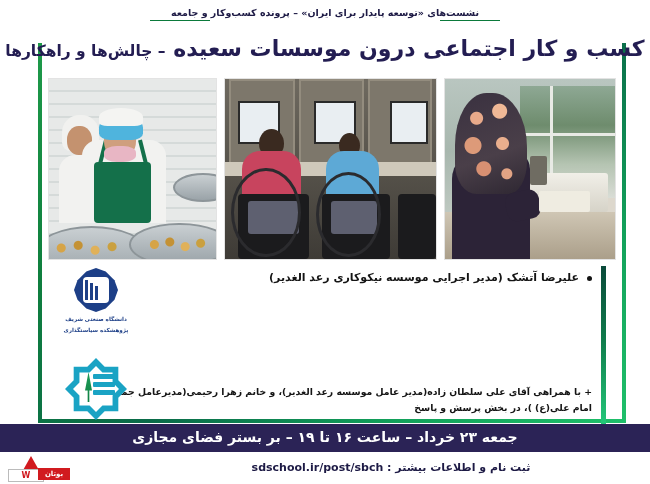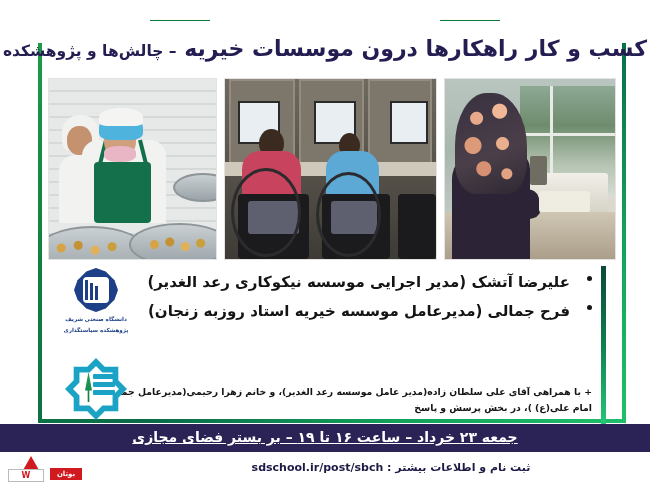--- a/index.html
+++ b/index.html
@@ -149,22 +149,22 @@
 
   
   .greenbar{
     position:absolute;right:44px;top:266px;width:5px;height:160px;
     background:linear-gradient(180deg,#0a4a3a 0%,#0f7a4b 45%,#24c97a 100%);
   }
   .speakers{
     position:absolute;right:58px;top:268px;width:505px;direction:rtl;text-align:right;
   }
   .spk{
-    display:flex;align-items:flex-start;gap:17px;justify-content:flex-start;
-    font-size:15px;font-weight:bold;color:#141414;line-height:1.9;white-space:nowrap;
+    display:flex;align-items:flex-start;gap:8px;justify-content:flex-start;
+    font-size:11px;font-weight:bold;color:#141414;line-height:1.9;white-space:nowrap;
   }
   .spk .dot{
     width:5px;height:5px;border-radius:50%;background:#141414;flex:0 0 auto;margin-top:8px;
   }
   .note{
     position:absolute;right:58px;top:384px;width:492px;direction:rtl;text-align:right;
     font-size:9.3px;font-weight:bold;color:#141414;line-height:1.75;
   }
 
   
@@ -201,21 +201,21 @@
   }
   .school-lines{position:absolute;left:28px;top:16px;width:22px;height:28px;}
   .school-lines div{height:5px;margin-bottom:3px;background:#1aa3c4;border-radius:1px;}
 
   
   .footbar{
     position:absolute;left:0;top:424px;width:650px;height:28px;background:#2b2356;
   }
   .foottext{
     position:absolute;left:0;top:429px;width:650px;text-align:center;direction:rtl;
-    color:#ffffff;font-weight:bold;font-size:14px;white-space:nowrap;text-decoration:underline;
+    color:#ffffff;font-weight:bold;font-size:14px;white-space:nowrap;
   }
   .footbar2{
     position:absolute;left:0;top:452px;width:650px;height:32px;background:#ffffff;
   }
   .reg{
     position:absolute;right:0;top:461px;width:518px;text-align:center;direction:rtl;
     font-size:11px;font-weight:bold;color:#1d1a45;white-space:nowrap;
   }
   .reg .url{direction:ltr;display:inline-block;color:#1d1a45;}
   .thanks{
@@ -228,39 +228,40 @@
   .butan-tri{
     position:absolute;left:14px;top:0;width:0;height:0;
     border-left:9px solid transparent;border-right:9px solid transparent;border-bottom:16px solid #d11a1f;
   }
   .butan-w{
     position:absolute;left:0;top:13px;width:34px;height:11px;background:#ffffff;
     color:#d11a1f;font-size:8px;font-weight:bold;text-align:center;line-height:11px;border:1px solid #bbb;
   }
   .butan-fa{
     position:absolute;left:30px;top:12px;width:32px;height:12px;background:#d11a1f;color:#fff;
-    font-size:7px;font-weight:bold;text-align:center;line-height:12px;direction:rtl;margin-left:12px;
+    font-size:7px;font-weight:bold;text-align:center;line-height:12px;direction:rtl;
   }
 </style>
 </head>
 <body>
 
 <div class="poster">
 
   <div class="topstrip">
     <div class="kicker-rule left"></div>
     <div class="kicker-rule right"></div>
+    <div class="kicker">نشست‌های «توسعه پایدار برای ایران» – پرونده کسب‌وکار و جامعه</div>
   </div>
 
   <div class="frame"></div>
   <div class="frame-mask"></div>
 
   <div class="title">
-    <span>کسب و کار راهکارها درون موسسات خیریه</span>
-    <span class="sub">– چالش‌ها و پژوهشکده</span>
+    <span>کسب و کار اجتماعی درون موسسات سعیده</span>
+    <span class="sub">– چالش‌ها و راهکارها</span>
   </div>
 
   <div class="photos">
 
     <div class="photo p1">
       <div class="bg"></div>
         <div class="window"></div>
       <div class="mullion m1"></div>
         <div class="mullion m2"></div>
       <div class="sill"></div>
@@ -316,24 +317,20 @@
     </div>
 
   </div>
 
   <div class="greenbar"></div>
   <div class="speakers">
     <div class="spk">
       <span class="dot"></span>
       <span>علیرضا آتشک (مدیر اجرایی موسسه نیکوکاری رعد الغدیر)</span>
     </div>
-    <div class="spk">
-      <span class="dot"></span>
-      <span>فرح جمالی (مدیرعامل موسسه خیریه استاد روزبه زنجان)</span>
-    </div>
   </div>
 
   <div class="note">+ با همراهی آقای علی سلطان زاده(مدیر عامل موسسه رعد الغدیر)، و خانم زهرا رحیمی(مدیرعامل جمعیت امام علی(ع) )، در بخش پرسش و پاسخ</div>
 
   <div class="logo-sharif">
     <div class="sharif-mark">
       <div class="sharif-inner"></div>
       <div class="sharif-tower"></div>
         <div class="sharif-tower2"></div>
         <div class="sharif-tower3"></div>

